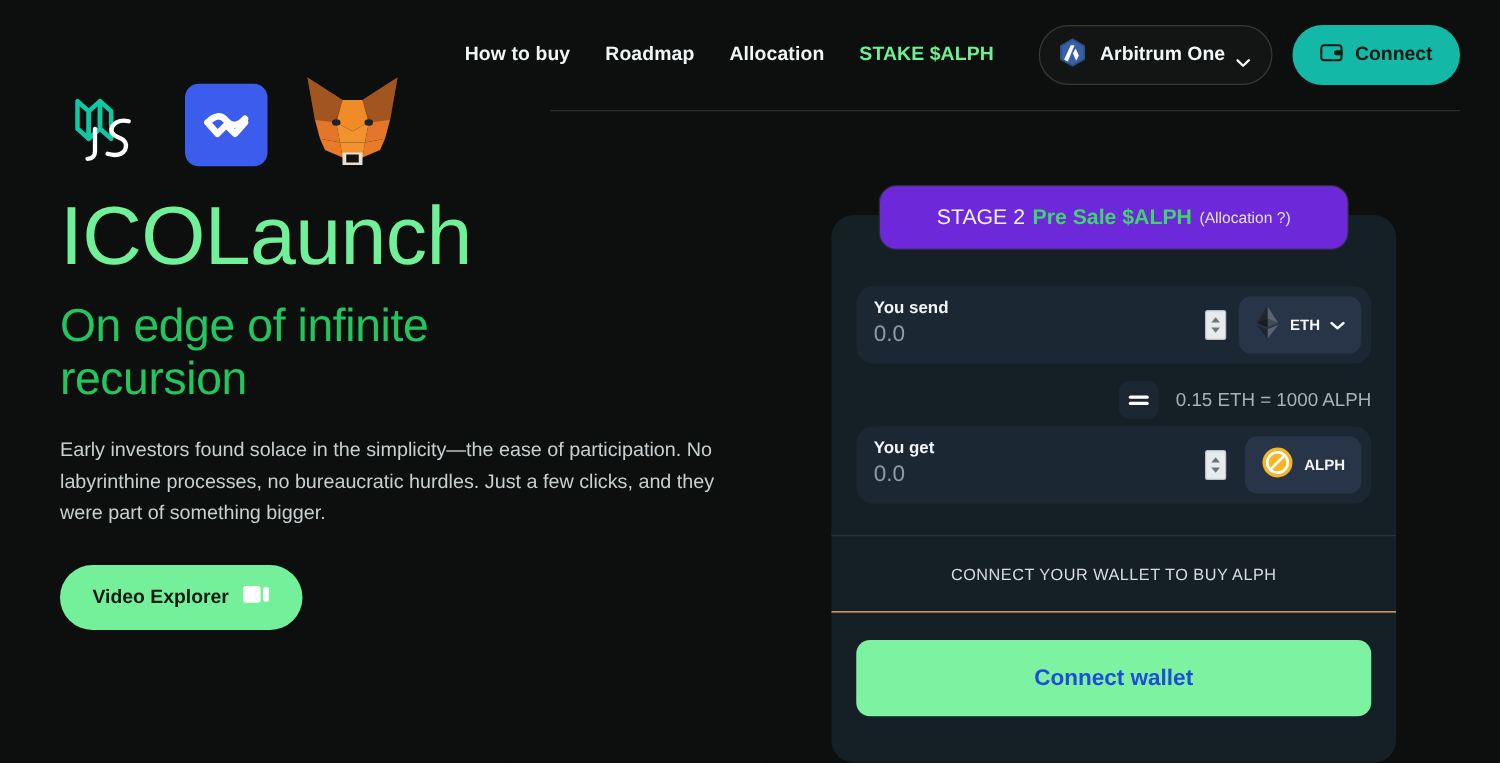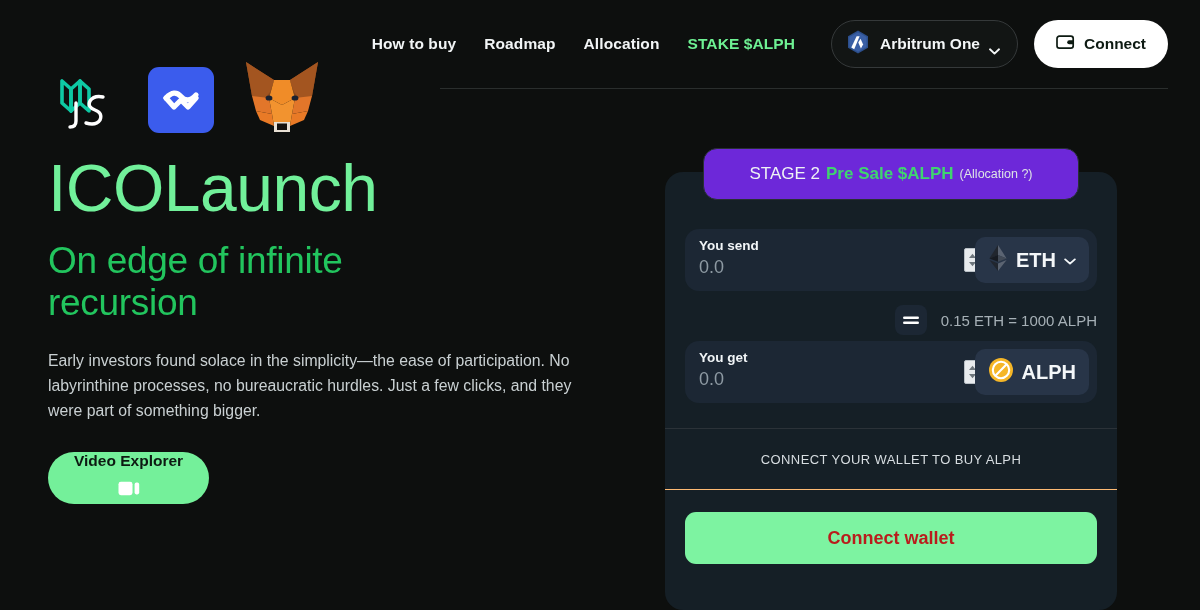--- a/index.html
+++ b/index.html
@@ -83,21 +83,21 @@
   }
 
   .connect-btn {
     display: flex;
     align-items: center;
     gap: 9px;
     height: 48px;
     padding: 0 22px;
     margin-left: 16px;
     border-radius: 24px;
-    background: #ffffff;
+    background: #14b8a6;
     color: #0d1a12;
     font-size: 15.5px;
     font-weight: bold;
     cursor: pointer;
     white-space: nowrap;
   }
 
   
   .wallet-logos {
     position: absolute;
@@ -167,21 +167,20 @@
     gap: 11px;
     height: 52px;
     padding: 0 26px;
     border-radius: 26px;
     background: #74f09a;
     color: #0d1a12;
     font-size: 15.5px;
     font-weight: bold;
     cursor: pointer;
     white-space: nowrap;
-    flex-direction: column;
   }
 
   .btn-secondary {
     display: flex;
     align-items: center;
     gap: 12px;
     height: 52px;
     padding: 0 26px;
     border-radius: 26px;
     background: #1a1d1c;
@@ -277,21 +276,21 @@
     display: flex;
     align-items: center;
     gap: 8px;
     padding: 0 13px;
     background: #283548;
     border-radius: 10px;
     cursor: pointer;
   }
 
   .token-name {
-    font-size: 20px;
+    font-size: 12px;
     font-weight: bold;
     color: #f4f7f9;
   }
 
   .rate-row {
     display: flex;
     align-items: center;
     gap: 14px;
     padding: 14px 0 6px 0;
     justify-content: flex-end;
@@ -325,24 +324,24 @@
   }
 
   .notice-text {
     font-size: 13px;
     letter-spacing: 0.4px;
     color: #d7dde1;
   }
 
   .connect-wallet-btn {
     margin: 22px 0 0 0;
-    height: 52px;
+    height: 61px;
     border-radius: 11px;
     background: #7df3a1;
-    color: #b91c1c;
+    color: #1d4ed8;
     font-size: 18px;
     font-weight: bold;
     display: flex;
     align-items: center;
     justify-content: center;
     cursor: pointer;
   }
 </style>
 </head>
 <body>

